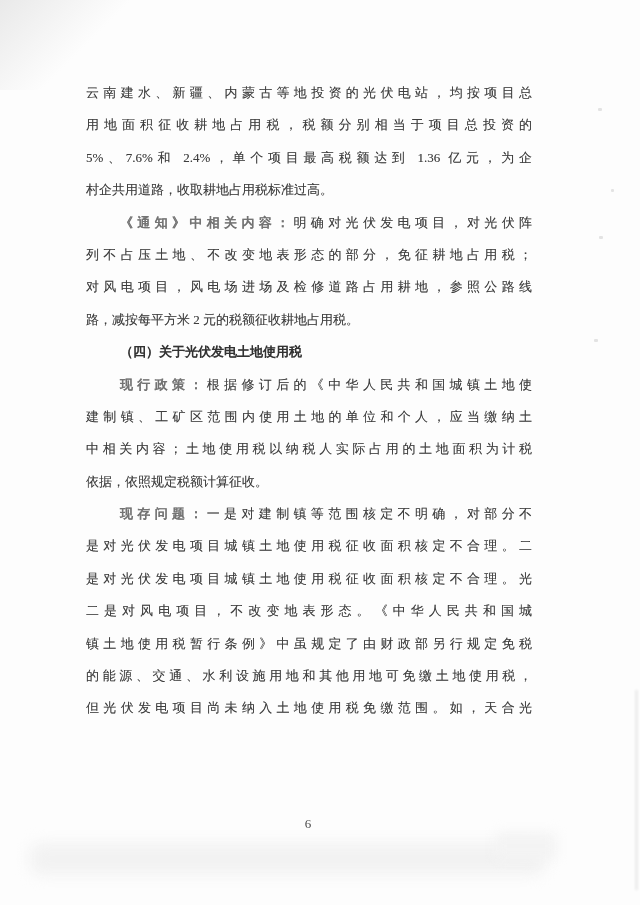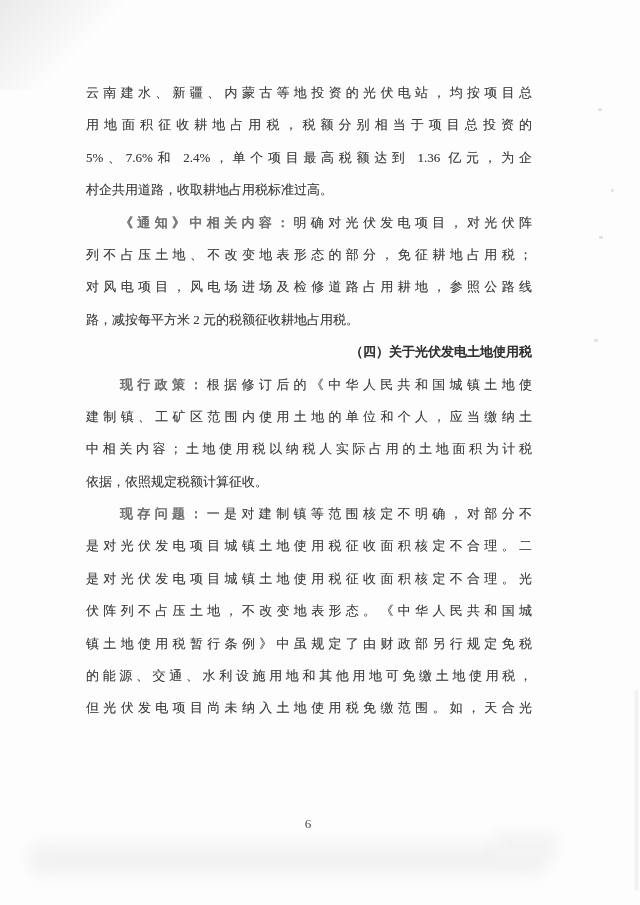--- a/index.html
+++ b/index.html
@@ -67,21 +67,21 @@
     font-size: 13px;
     color: #3e3e3e;
     text-align: left;
     text-shadow: 0 0 0.5px rgba(70,70,70,0.45);
     white-space: normal;
   }
   .line.jfull {
     text-align: justify;
     text-align-last: justify;
   }
-  .line.indent { padding-left: 34px; text-align: right; }
+  .line.indent { padding-left: 34px; }
   .line.heading { font-weight: bold; color: #323232; }
   .lead { font-weight: bold; color: #737373; }
   .page-number {
     position: absolute;
     left: 85px; top: 816px;
     width: 446px;
     text-align: center;
     font-size: 13px;
     color: #4a4a4a;
     font-family: "Liberation Serif", "DejaVu Serif", serif;
@@ -107,21 +107,21 @@
       <div class="line jfull">对风电项目，风电场进场及检修道路占用耕地，参照公路线</div>
       <div class="line">路，减按每平方米 2 元的税额征收耕地占用税。</div>
       <div class="line indent heading">（四）关于光伏发电土地使用税</div>
       <div class="line jfull indent"><b class="lead">现行政策：</b>根据修订后的《中华人民共和国城镇土地使</div>
       <div class="line jfull">建制镇、工矿区范围内使用土地的单位和个人，应当缴纳土</div>
       <div class="line jfull">中相关内容；土地使用税以纳税人实际占用的土地面积为计税</div>
       <div class="line">依据，依照规定税额计算征收。</div>
       <div class="line jfull indent"><b class="lead">现存问题：</b>一是对建制镇等范围核定不明确，对部分不</div>
       <div class="line jfull">是对光伏发电项目城镇土地使用税征收面积核定不合理。二</div>
       <div class="line jfull">是对光伏发电项目城镇土地使用税征收面积核定不合理。光</div>
-      <div class="line jfull">伏阵列不占压土地，不改变地表形态。《中华人民共和国城</div>
+      <div class="line jfull">二是对风电项目，不改变地表形态。《中华人民共和国城</div>
       <div class="line jfull">镇土地使用税暂行条例》中虽规定了由财政部另行规定免税</div>
       <div class="line jfull">的能源、交通、水利设施用地和其他用地可免缴土地使用税，</div>
       <div class="line jfull">但光伏发电项目尚未纳入土地使用税免缴范围。如，天合光</div>
     </div>
 
   <div class="page-number">6</div>
 
   <div class="bottom-shade"></div>
   <div class="bottom-shade-right"></div>
   <div class="edge-line-right"></div>

